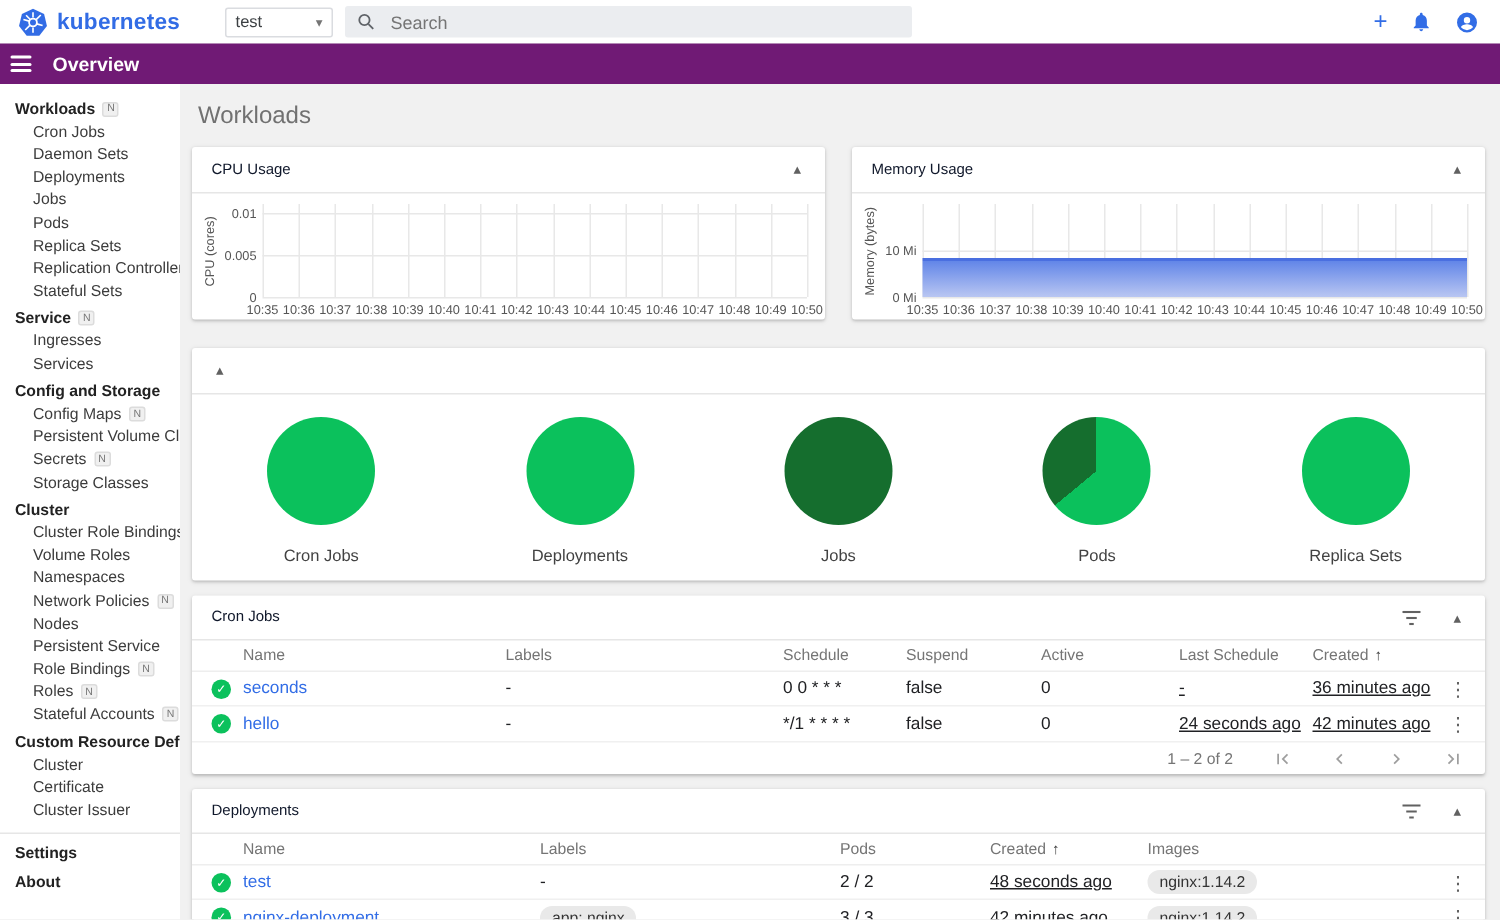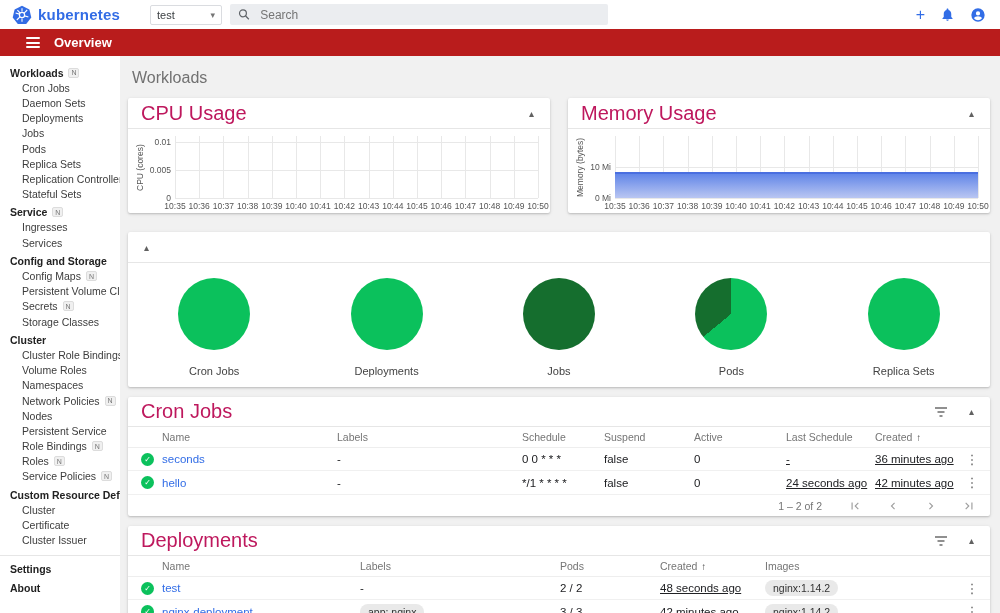--- a/index.html
+++ b/index.html
@@ -17,42 +17,42 @@
   .searchbox { margin-left:8px; width:378px; height:21px; background:#ebedf0; border-radius:2px;
     display:flex; align-items:center; padding:0 8px; gap:10px; }
   .searchbox input { border:none; background:transparent; outline:none; font-size:12px; color:#3c4043; width:100%;
     font-family:"Liberation Sans", sans-serif; }
   .searchbox input::placeholder { color:#757575; }
   .top-actions { margin-left:auto; display:flex; align-items:center; gap:15px; padding-right:14px; }
   .top-actions .act { color:#326de6; cursor:pointer; display:flex; align-items:center; }
   .plus-glyph { font-size:16px; line-height:16px; font-weight:400; }
 
   
-  .toolbar { height:27px; background:#b91c1c; display:flex; align-items:center; padding-left:26px; }
+  .toolbar { height:27px; background:#701a75; display:flex; align-items:center; padding-left:7px; }
   .hamburger { width:14px; display:flex; flex-direction:column; gap:2.5px; cursor:pointer; }
   .hamburger span { height:2px; background:#fff; border-radius:1px; }
   .toolbar-title { color:#fff; font-size:13px; font-weight:bold; margin-left:14px; }
 
   
   .layout { display:flex; height:557px; }
   .sidebar { width:120px; background:#fff; padding-top:6px; flex:none; overflow:hidden; font-size:10.5px; }
   .sb-row { height:15.2px; display:flex; align-items:center; cursor:pointer; white-space:nowrap; }
   .sb-head { padding-left:10px; font-weight:bold; color:#222; margin-top:3px; }
   .sb-item { padding-left:22px; color:#3c3c3c; }
   .sb-badge { margin-left:5px; width:11px; height:10px; background:#f0f0f0; border:1px solid #dcdcdc; border-radius:2px;
     font-size:7px; color:#757575; display:flex; align-items:center; justify-content:center; font-weight:normal; }
   .sb-divider { height:1px; background:#e6e6e6; margin:7px 0 6px 0; }
 
   main { flex:1; padding:0 10px 0 8px; overflow:hidden; }
   .page-title { font-size:16px; color:#717171; margin:13px 0 11px 4px; }
 
   
   .card { background:#fff; border-radius:2px; box-shadow:0 1px 2px rgba(0,0,0,.18), 0 1px 4px rgba(0,0,0,.08); }
   .card-header { height:31px; display:flex; align-items:center; padding:0 13px; border-bottom:1px solid #e6e6e6; }
-  .card-title { font-size:20px; color:#be185d; flex:1; }
+  .card-title { font-size:10px; color:#0f172a; flex:1; }
   .hdr-caret { font-size:10px; color:#616161; cursor:pointer; padding:2px 3px; }
   .filter-btn { cursor:pointer; margin-right:18px; display:flex; align-items:center; }
 
   
   .charts-row { display:flex; gap:18px; }
   .chart-card { flex:1; height:115px; }
   .chart-body { height:82px; display:flex; padding:7px 12px 0 6px; }
   .ylabel { writing-mode:vertical-rl; transform:rotate(180deg); font-size:8.5px; color:#555;
     display:flex; align-items:center; justify-content:center; width:11px; margin-bottom:12px; }
   .yticks { width:30px; position:relative; margin-bottom:13px; }
@@ -234,21 +234,21 @@
       </div>
       <div class="sb-row sb-item">
         <span class="sb-label">Role Bindings</span>
         <span class="sb-badge">N</span>
       </div>
       <div class="sb-row sb-item">
         <span class="sb-label">Roles</span>
         <span class="sb-badge">N</span>
       </div>
       <div class="sb-row sb-item">
-        <span class="sb-label">Service Policies</span>
+        <span class="sb-label">Stateful Accounts</span>
         <span class="sb-badge">N</span>
       </div>
       <div class="sb-row sb-head">
         <span class="sb-label">Custom Resource Definitions</span>
       </div>
       <div class="sb-row sb-item">
         <span class="sb-label">Cluster</span>
       </div>
       <div class="sb-row sb-item">
         <span class="sb-label">Certificate</span>

